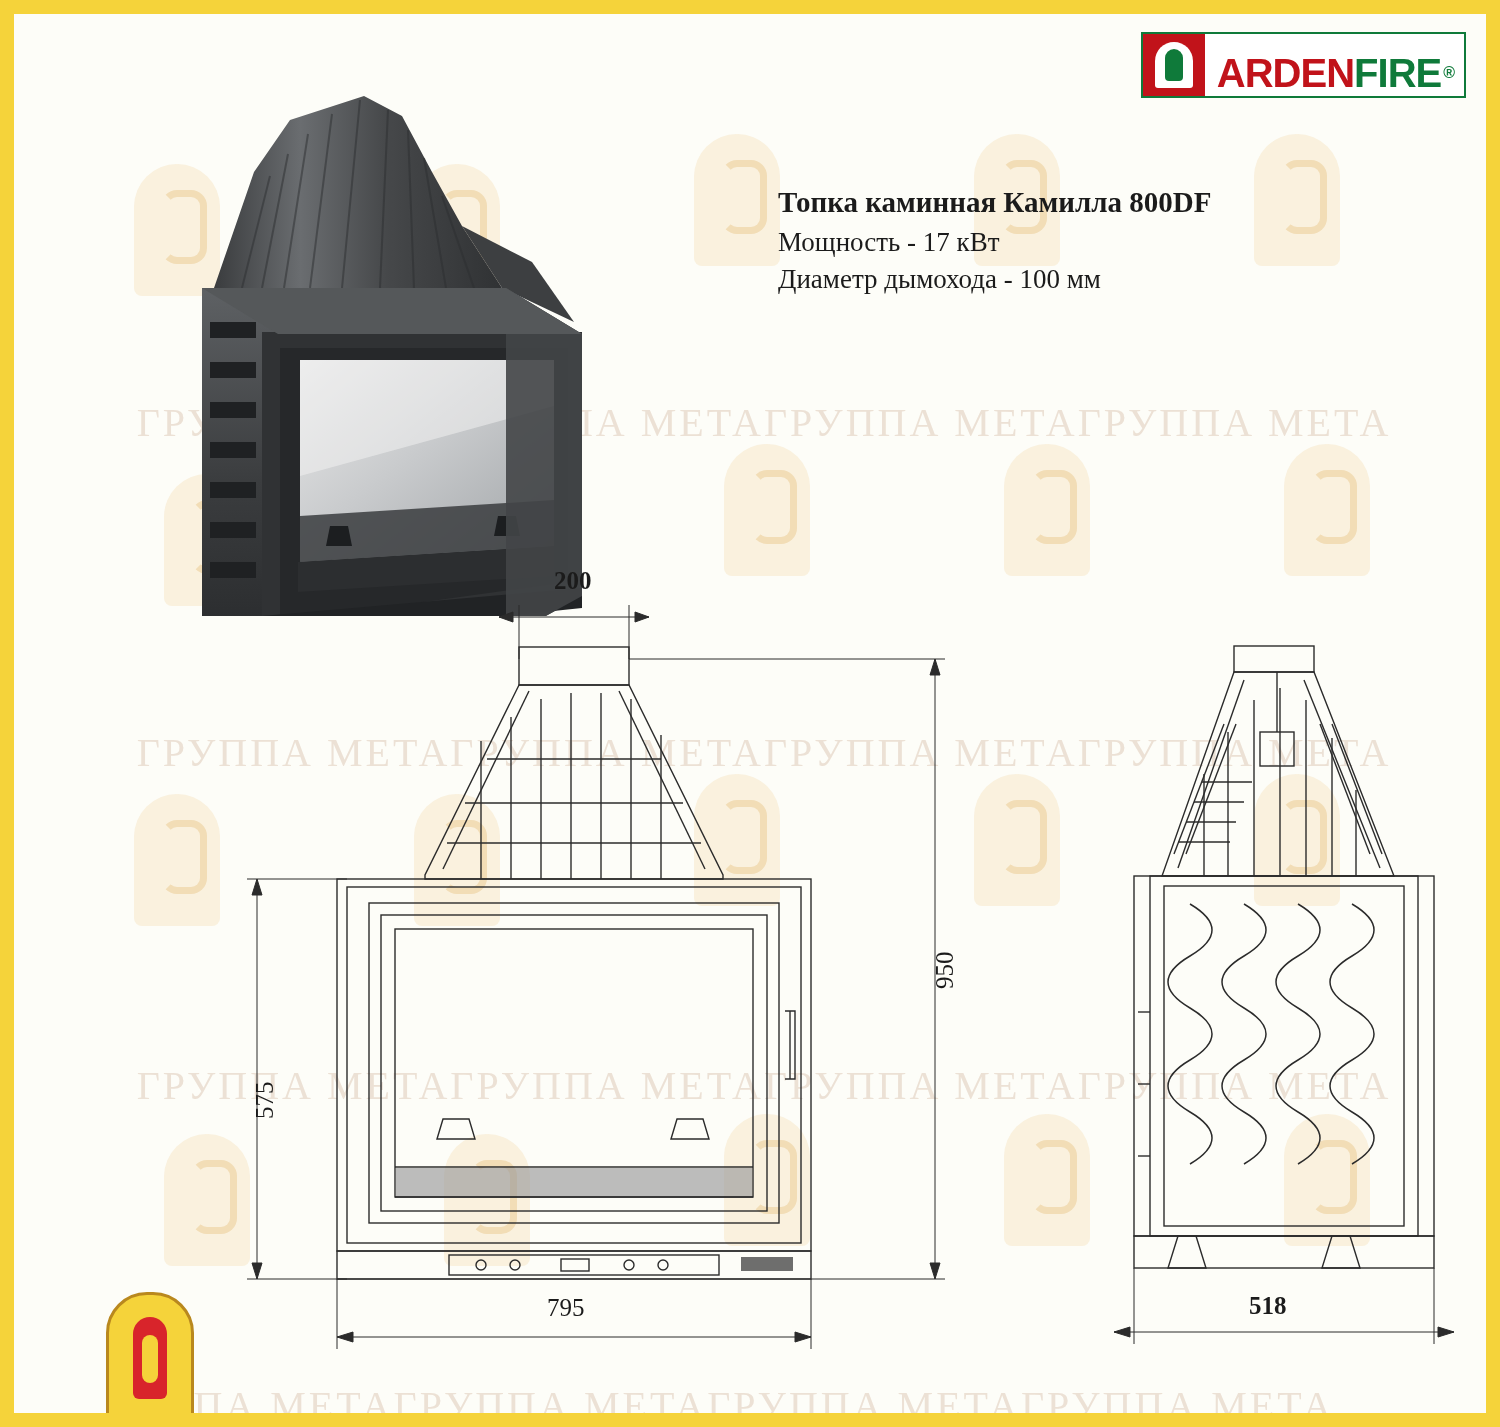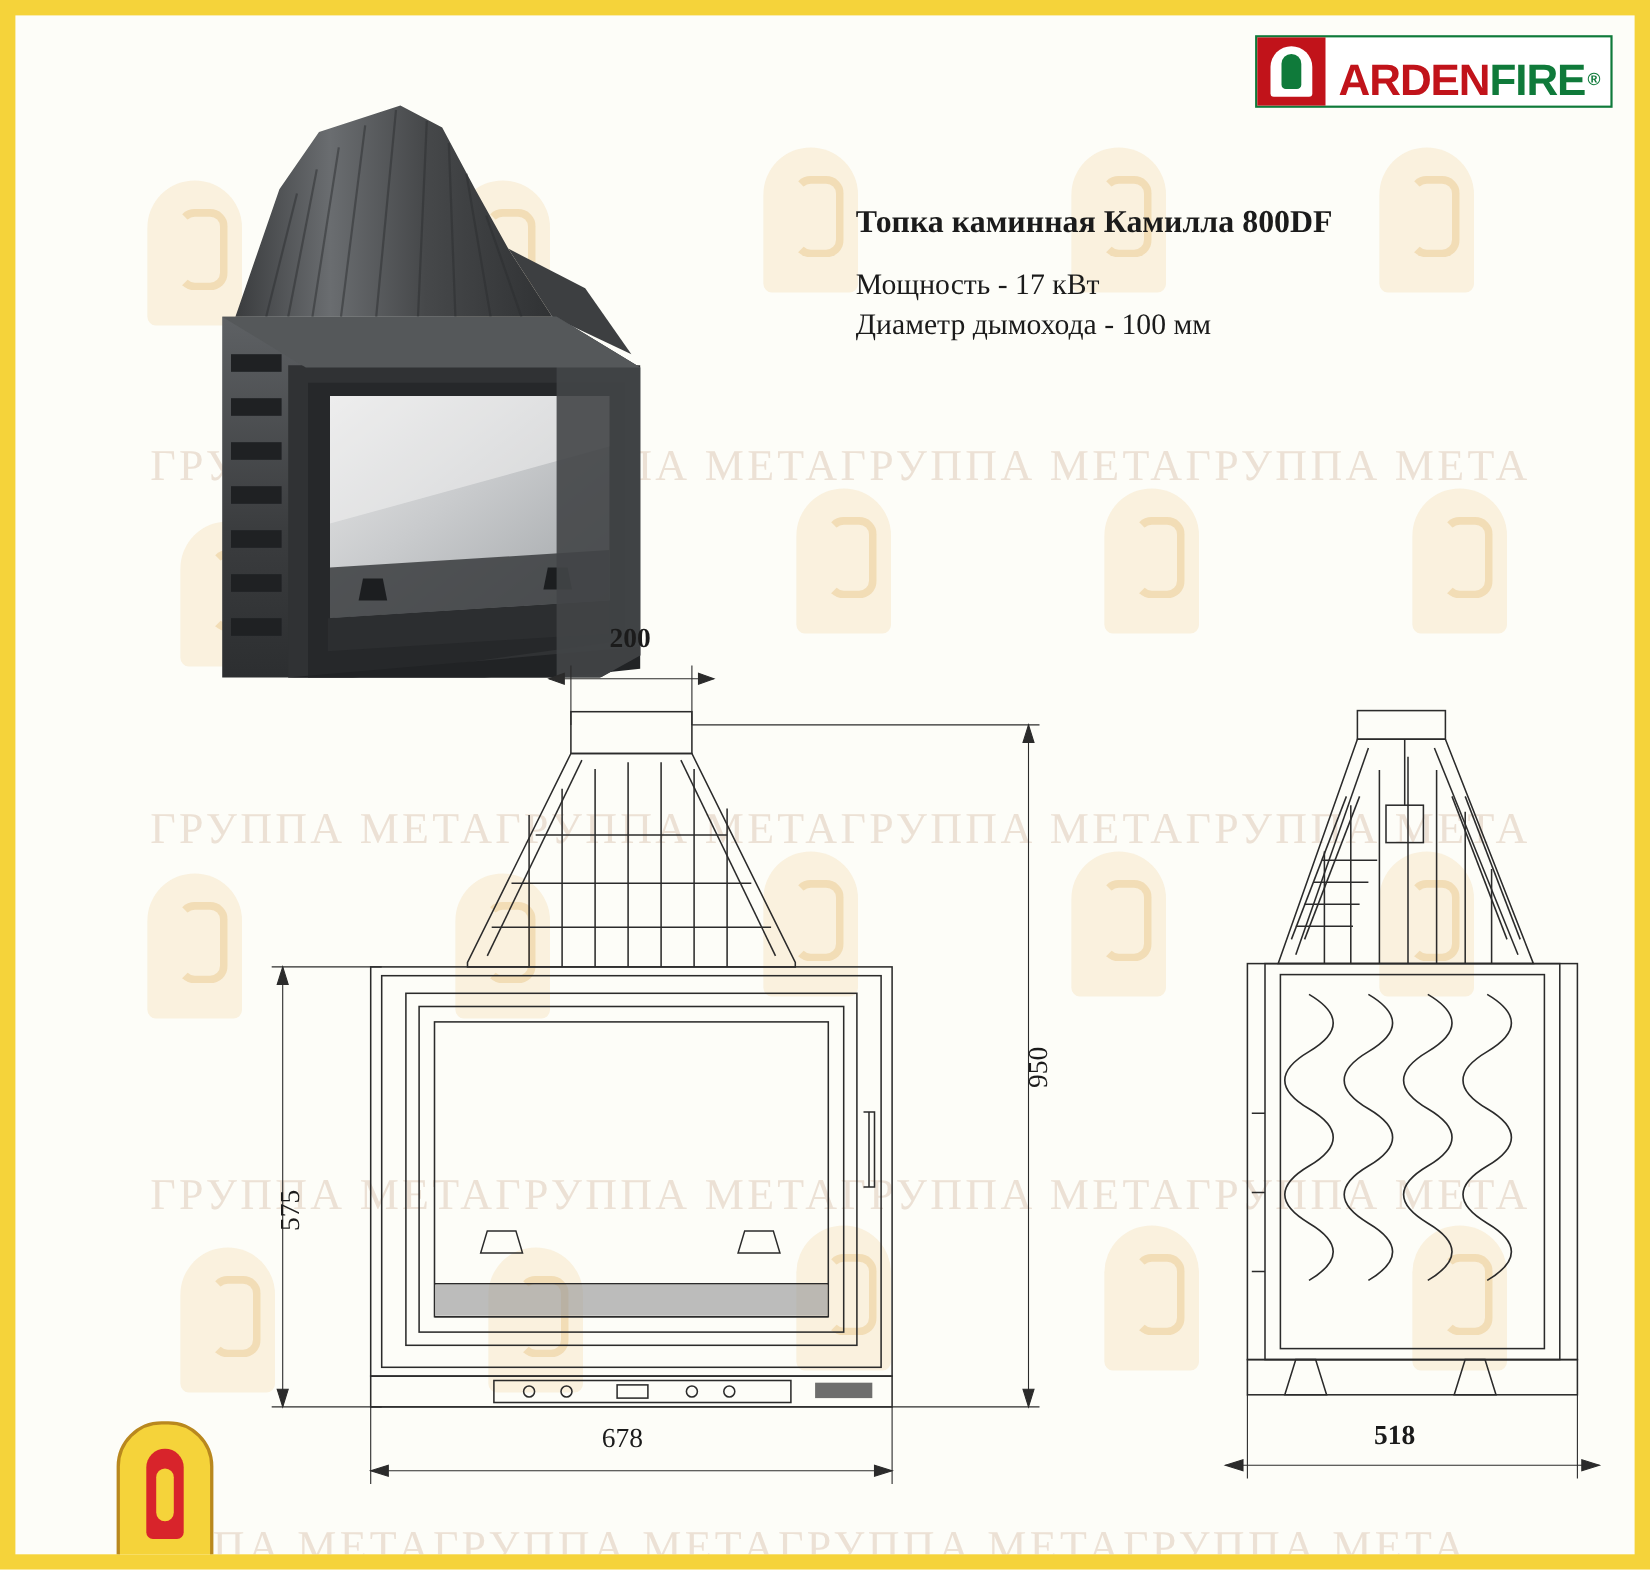--- a/index.html
+++ b/index.html
@@ -114,21 +114,21 @@
   .spec {
     position: absolute;
     left: 764px;
     top: 172px;
     width: 660px;
     color: #1b1b1b;
   }
   .spec-title {
     font-size: 29px;
     font-weight: bold;
-    margin-bottom: 24px;
+    margin-bottom: 8px;
   }
   .spec-line {
     font-size: 27px;
     margin-bottom: 6px;
   }
   
   .photo {
     position: absolute;
     left: 88px;
     top: 62px;
@@ -393,21 +393,21 @@
         <path d="M582 720 L582 790"></path>
         <path d="M108 778 L582 778"></path>
         <path d="M108 778 L124 773 L124 783 Z" fill="#2b2b2b"></path>
         <path d="M582 778 L566 773 L566 783 Z" fill="#2b2b2b"></path>
       </g>
     </svg>
 
     <div class="dim" style="left:325px; top:8px;font-weight:bold;">200</div>
     <div class="dim dim-vert" style="left:702px; top:430px;">950</div>
     <div class="dim dim-vert" style="left:22px;  top:560px;">575</div>
-    <div class="dim" style="left:318px; top:735px;">678</div>
+    <div class="dim" style="left:318px; top:735px;">795</div>
   </div>
 
   <div class="drawing-side">
     <svg width="400" height="760" viewBox="0 0 400 760">
       <g fill="none" stroke="#2b2b2b" stroke-width="1.4">
 
         <rect x="140" y="32" width="80" height="26"></rect>
 
         <path d="M140 58 L68 262 L300 262 L220 58 Z"></path>
         <path d="M150 66 L84 254"></path>

